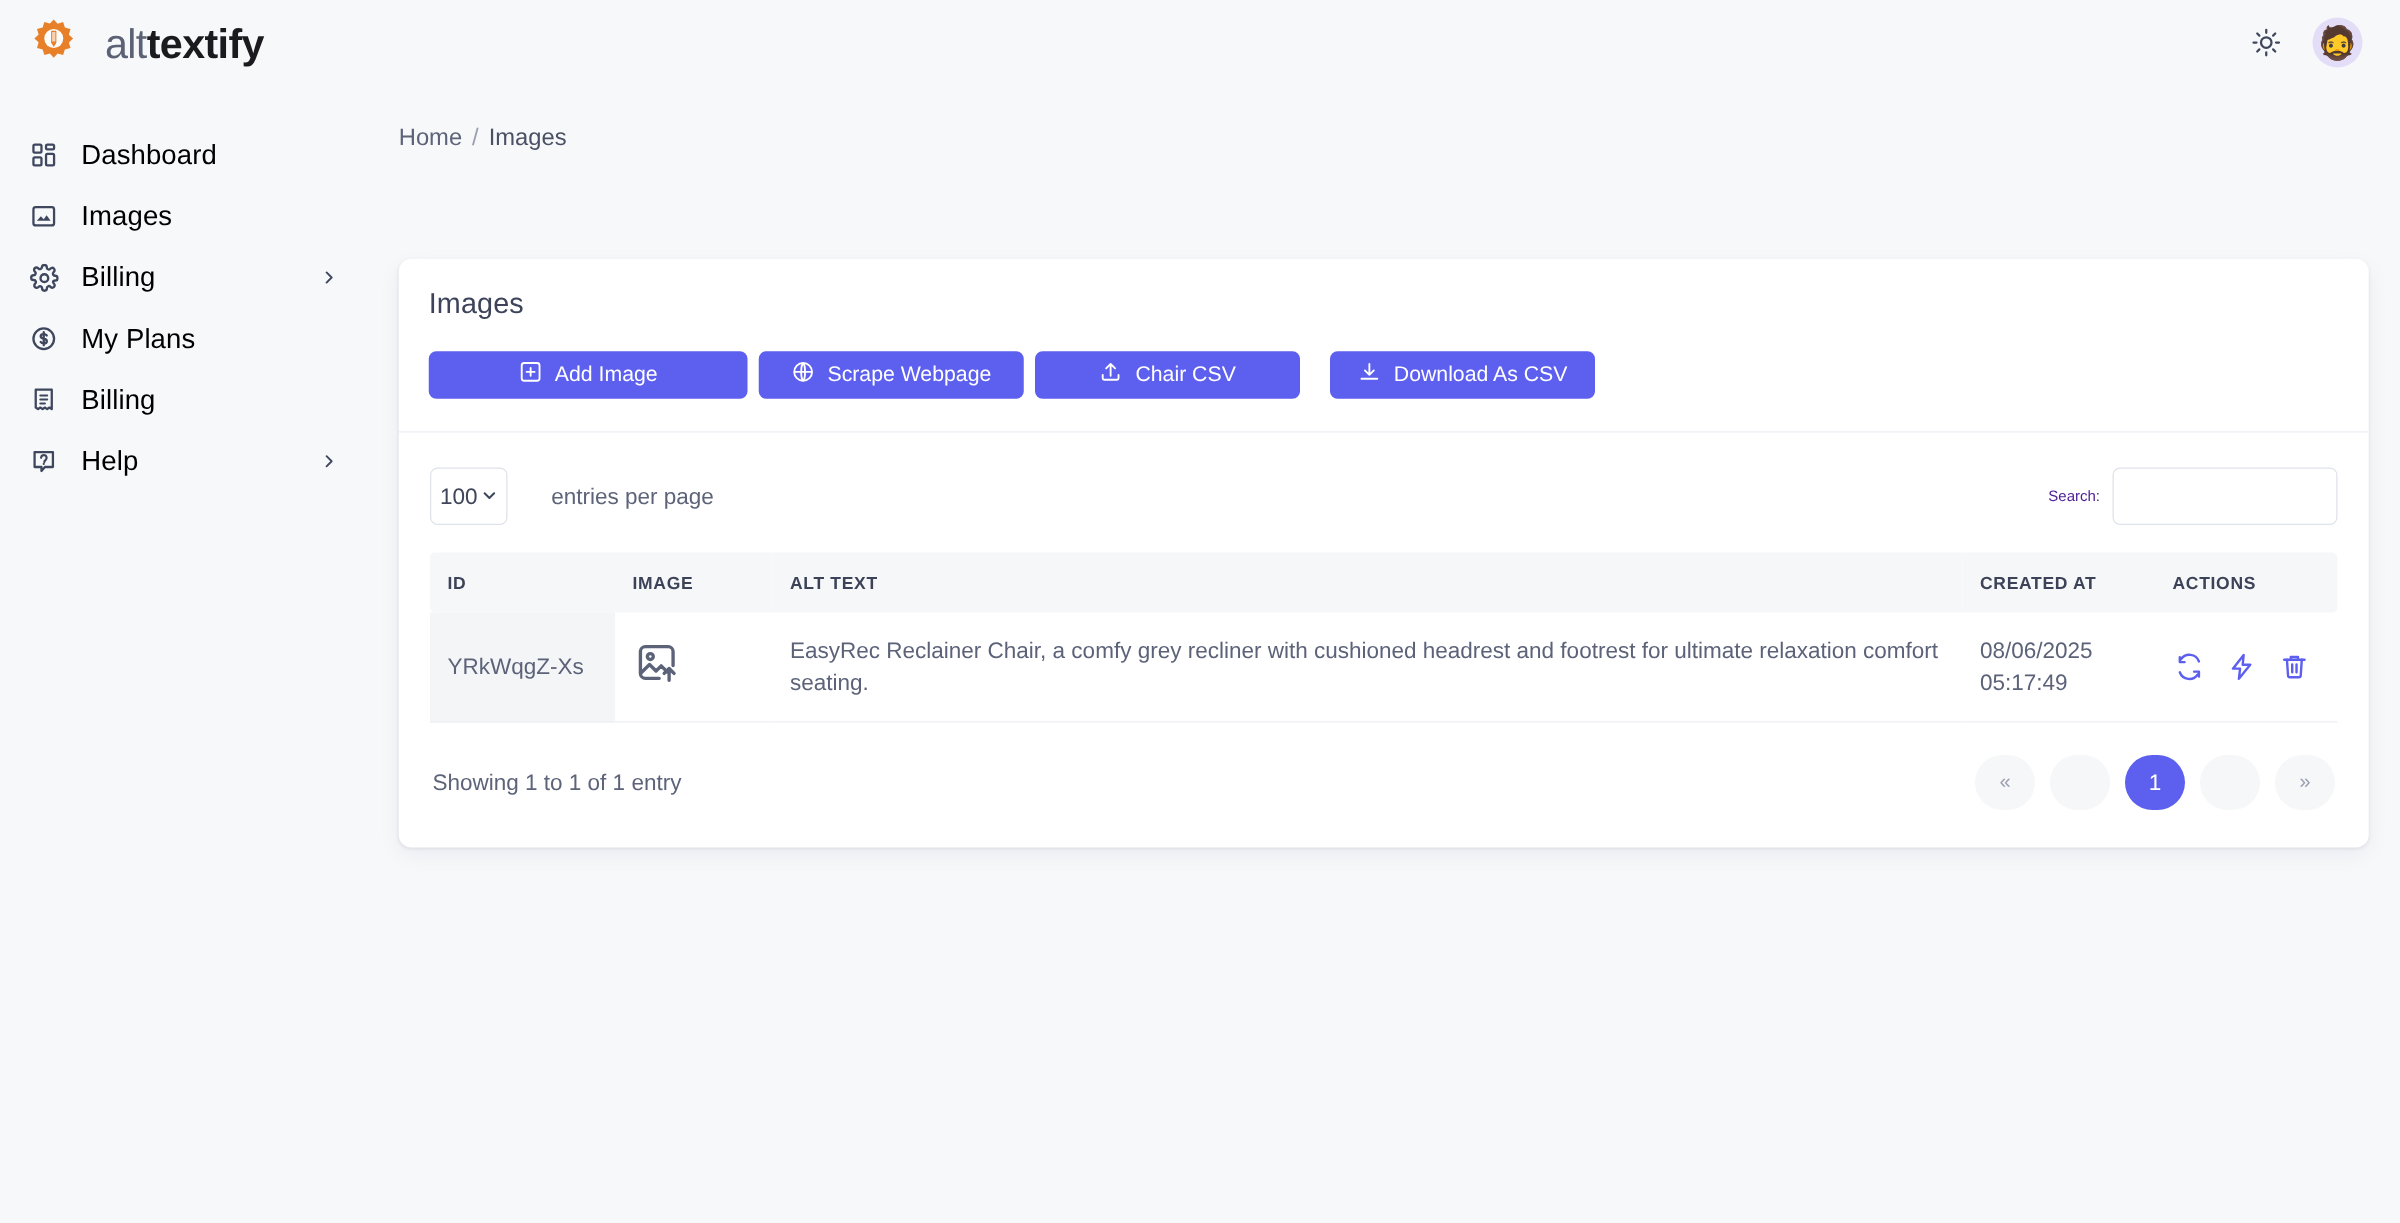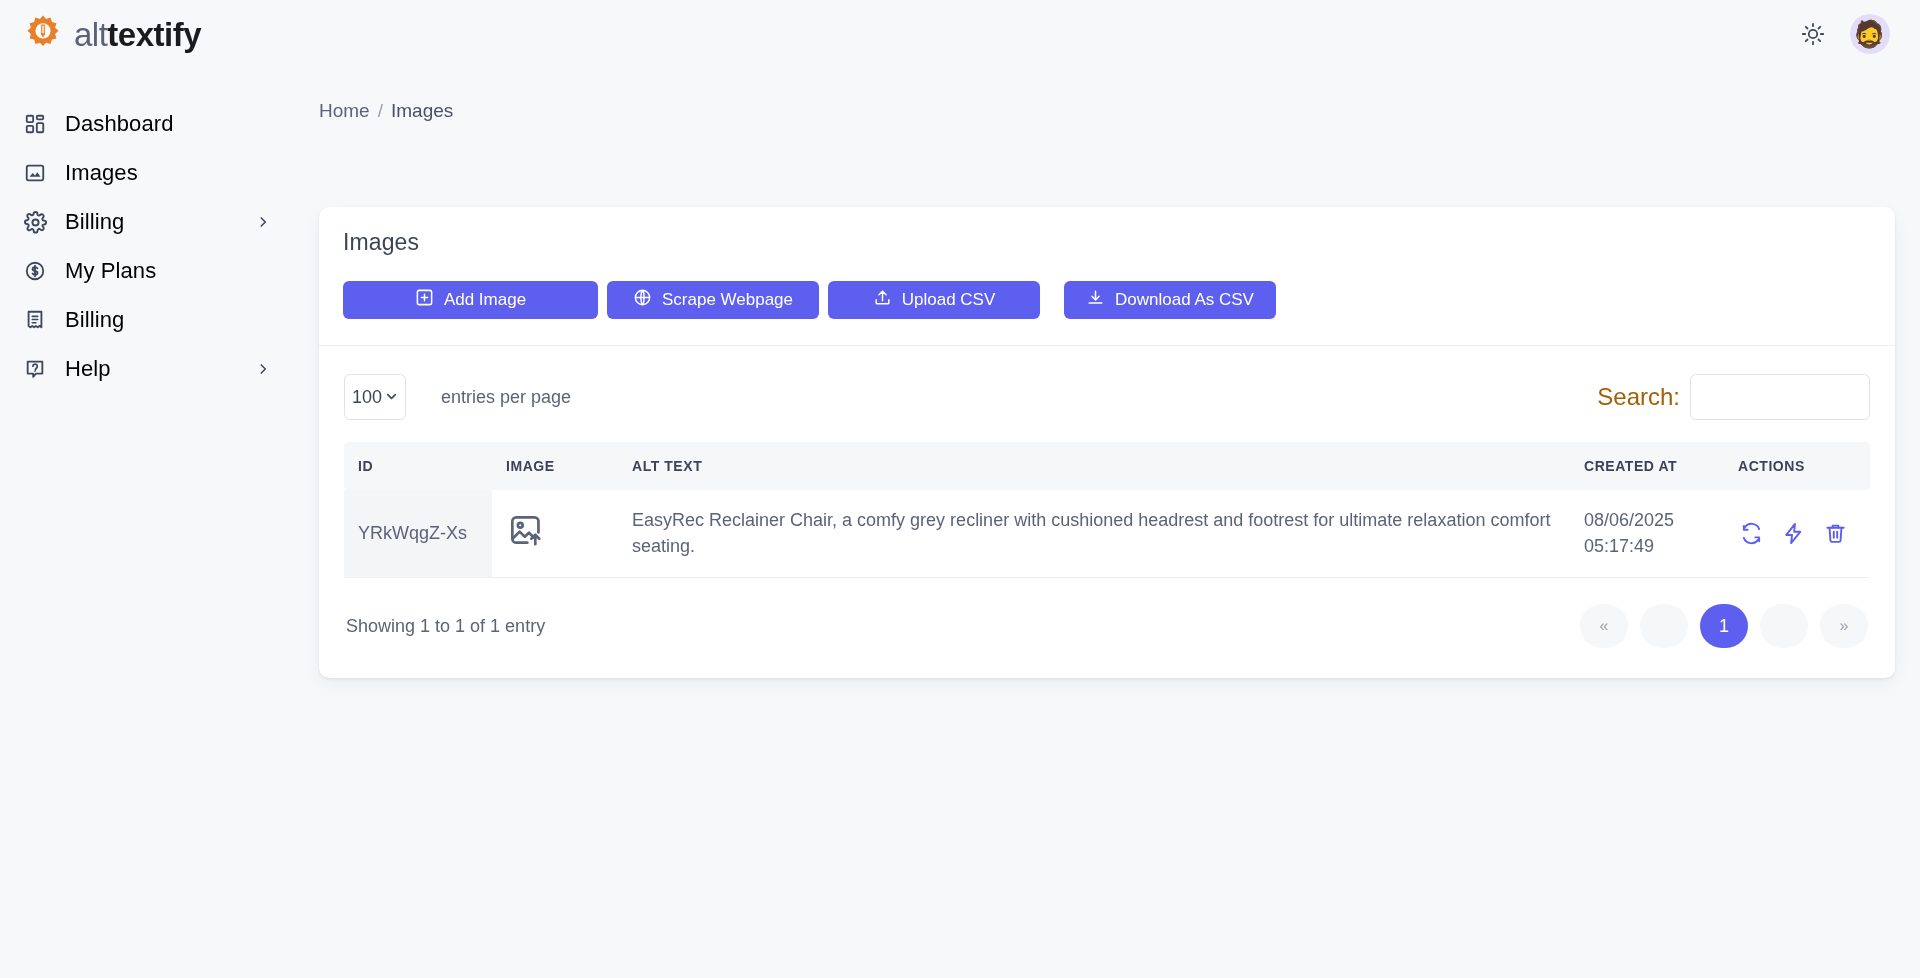--- a/index.html
+++ b/index.html
@@ -10,21 +10,21 @@
     color: #424b63;
     overflow: hidden;
   }
 
   
   .topbar {
     position: absolute; top: 0; left: 0; width: 1920px; height: 68px;
     background: #f7f8fa;
     display: flex; align-items: center; justify-content: space-between;
   }
-  .brand { display: flex; align-items: center; gap: 10px; padding-left: 22px; }
+  .brand { display: flex; align-items: center; gap: 20px; padding-left: 22px; }
   .brand-logo { width: 42px; height: 42px; flex: none; }
   .brand-name { font-size: 33px; letter-spacing: -0.5px; line-height: 1; }
   .brand-name .w1 { color: #5b6275; font-weight: 400; }
   .brand-name .w2 { color: #1b1b1f; font-weight: 700; }
   .topbar-right { display: flex; align-items: center; gap: 22px; padding-right: 30px; }
   .sun-btn { width: 30px; height: 30px; display: flex; align-items: center; justify-content: center; cursor: pointer; }
   .avatar {
     width: 40px; height: 40px; border-radius: 50%;
     background: #e3ddf8;
     display: flex; align-items: center; justify-content: center;
@@ -81,21 +81,21 @@
   .table-wrap { padding: 28px 25px 30px 25px; }
   .table-controls { display: flex; align-items: center; justify-content: space-between; height: 46px; }
   .per-page { display: flex; align-items: center; gap: 35px; }
   .select-box {
     width: 62px; height: 46px; border: 1px solid #dfe2ea; border-radius: 6px;
     background: #fff; display: flex; align-items: center; justify-content: center;
     gap: 3px; font-size: 18px; color: #3f4659; cursor: pointer;
   }
   .per-page-label { font-size: 18px; color: #5d6479; }
   .search-wrap { display: flex; align-items: center; gap: 10px; }
-  .search-label { font-size: 24px; color: #a16207; }
+  .search-label { font-size: 12px; color: #4c1d95; }
   .search-input {
     width: 180px; height: 46px; border: 1px solid #dfe2ea; border-radius: 6px;
     background: #fff; outline: none; padding: 0 10px;
     font-family: inherit; font-size: 17px; color: #3f4659;
   }
 
   table { width: 100%; border-collapse: collapse; margin-top: 22px; table-layout: fixed; }
   thead th {
     background: #f6f7f9; text-align: left;
     font-size: 14px; font-weight: 700; letter-spacing: .55px;
@@ -277,21 +277,21 @@
         <span>Scrape Webpage</span>
       </button>
 
       <button class="btn" id="btn-2">
         <span>
           <svg width="19" height="19" viewBox="0 0 24 24" fill="none" stroke="#fff" stroke-width="1.9" stroke-linecap="round" stroke-linejoin="round">
             <path d="M4 15v3.5A1.5 1.5 0 005.5 20h13a1.5 1.5 0 001.5-1.5V15"></path>
               <path d="M12 16V4M7.5 8.5L12 4l4.5 4.5"></path>
           </svg>
         </span>
-        <span>Upload CSV</span>
+        <span>Chair CSV</span>
       </button>
 
       <button class="btn" id="btn-3">
         <span>
           <svg width="19" height="19" viewBox="0 0 24 24" fill="none" stroke="#fff" stroke-width="1.9" stroke-linecap="round" stroke-linejoin="round">
             <path d="M4 19h16"></path>
               <path d="M12 4v11M7.5 10.5L12 15l4.5-4.5"></path>
           </svg>
         </span>
         <span>Download As CSV</span>

